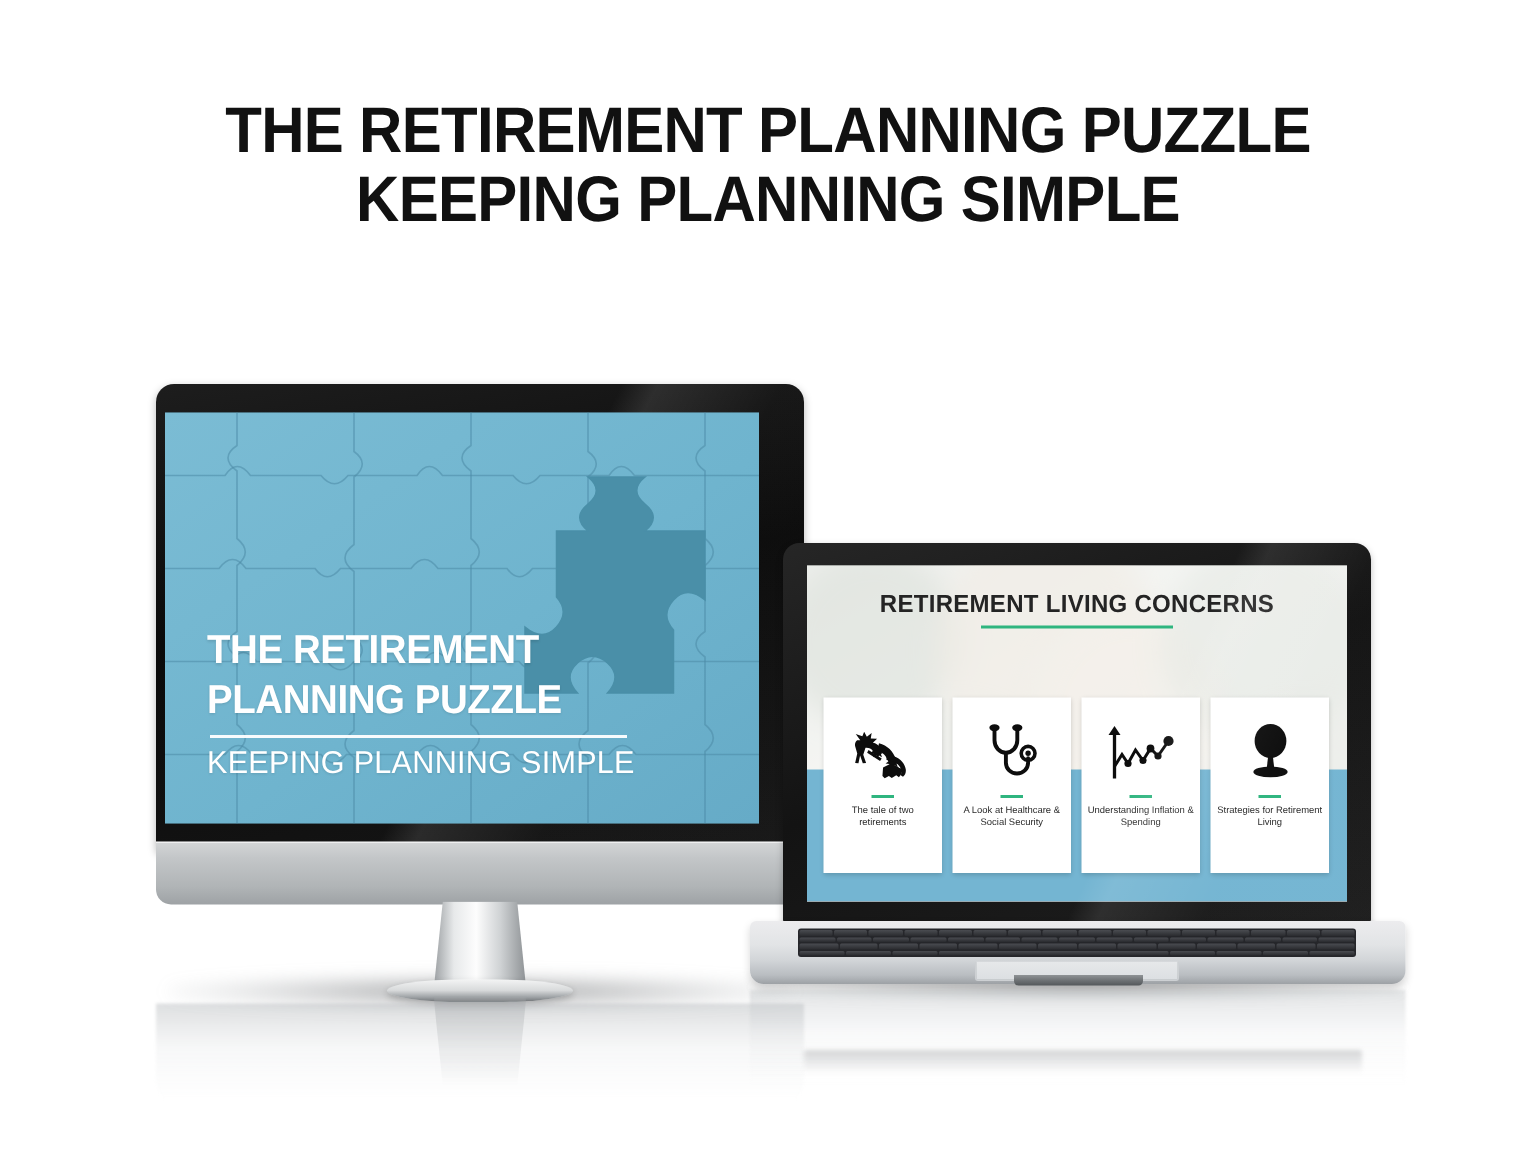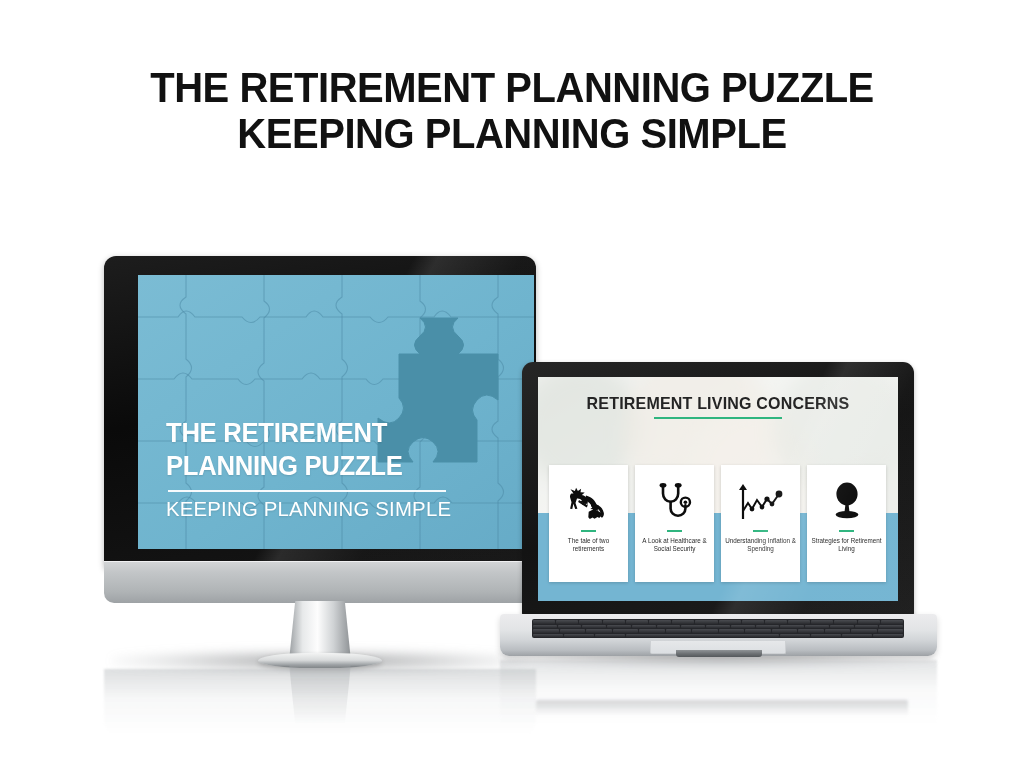--- a/index.html
+++ b/index.html
@@ -34,21 +34,21 @@
     border-radius:12px 12px 4px 4px;
     box-shadow:0 2px 6px rgba(0,0,0,.28);
   }
   .mon-bezel:after{
     content:"";position:absolute;left:0;top:0;width:100%;height:100%;
     border-radius:12px 12px 4px 4px;
     background:linear-gradient(118deg,rgba(255,255,255,.0) 52%,rgba(255,255,255,.10) 56%,rgba(255,255,255,.015) 70%);
     pointer-events:none;
   }
   .mon-screen{
-    position:absolute;left:34px;top:19px;width:396px;height:274px;
+    position:absolute;left:6px;top:19px;width:396px;height:274px;
     overflow:hidden;background:#6fb4ce;
   }
   .mon-chin{
     position:absolute;left:104px;top:561px;width:432px;height:42px;
     background:linear-gradient(180deg,#d4d6d7 0%,#c3c6c8 26%,#b0b4b6 72%,#9ea2a5 100%);
     border-radius:0 0 10px 10px;
     box-shadow:inset 0 1px 0 rgba(255,255,255,.65);
   }
   .mon-neck{
     position:absolute;left:289px;top:601px;width:62px;height:60px;

